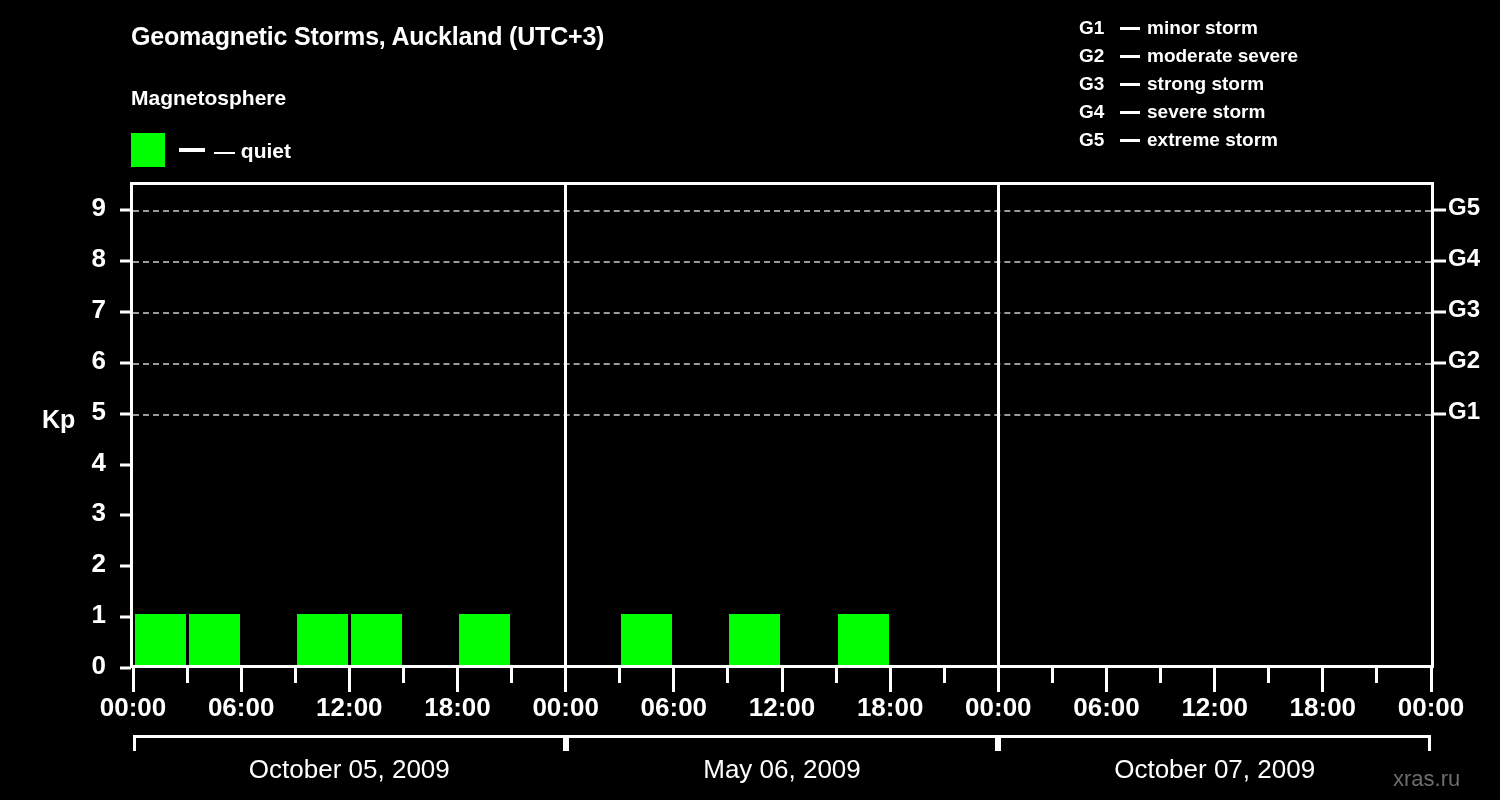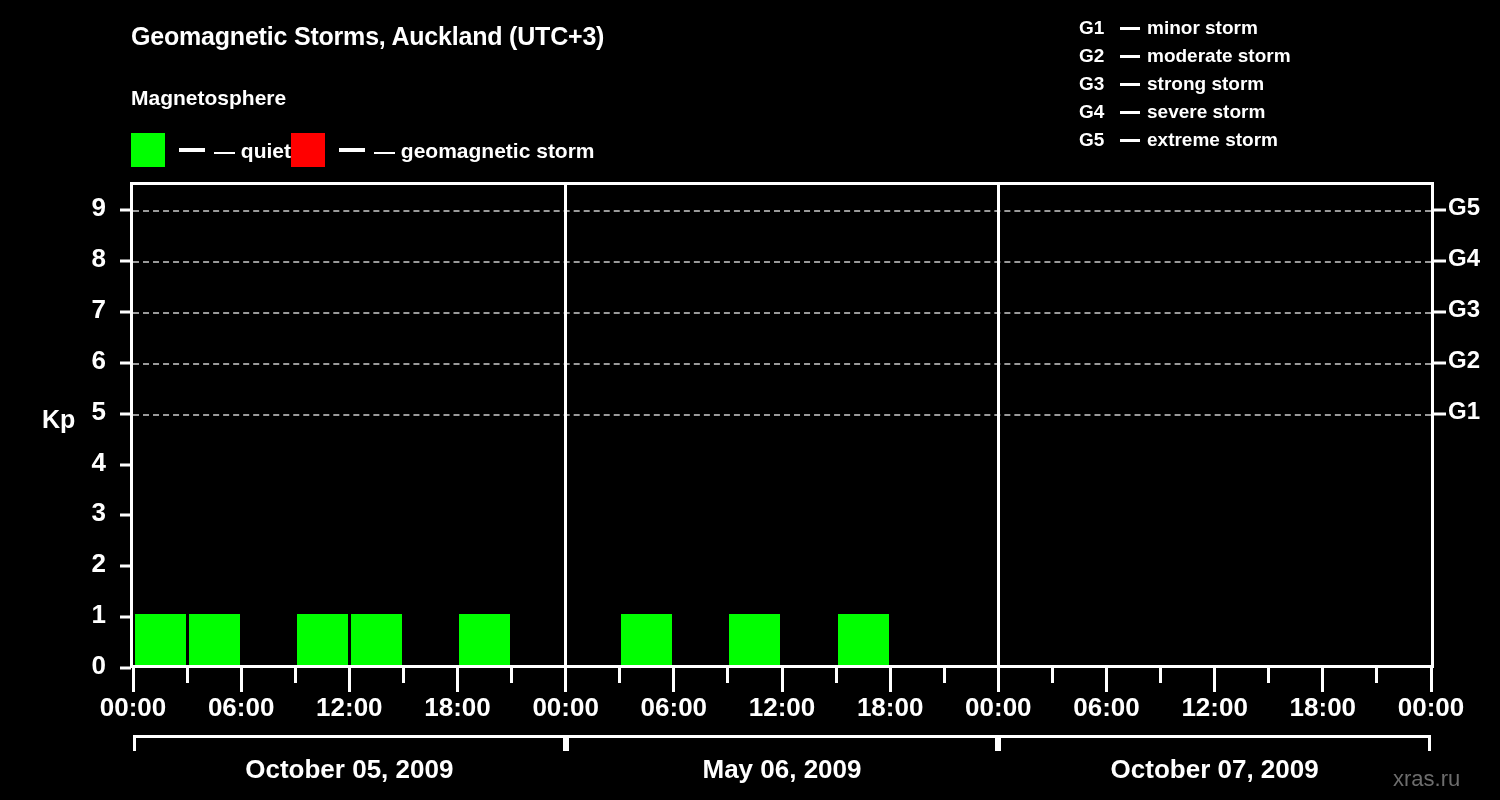--- a/index.html
+++ b/index.html
@@ -46,53 +46,48 @@
   .gtick-label{position:absolute;left:0;font-size:24px;font-weight:bold;line-height:1;transform:translateY(-50%);white-space:nowrap;}
   .gtick-mark{position:absolute;left:1434px;width:12px;height:3px;background:#fff;transform:translateY(-50%);}
 
   
   .xtick{position:absolute;top:668px;width:3px;height:15px;background:#fff;}
   .xtick.major{height:24px;}
   .xlabel{position:absolute;top:692px;font-size:26px;font-weight:bold;transform:translateX(-50%);white-space:nowrap;text-align:right;}
 
   
   .date-bracket{position:absolute;top:735px;height:16px;border-left:3px solid #fff;border-right:3px solid #fff;border-top:3px solid #fff;box-sizing:border-box;}
-  .date-label{position:absolute;top:754px;font-size:26px;font-weight:bold;transform:translateX(-50%);white-space:nowrap;}
+  .date-label{position:absolute;top:754px;font-size:26px;font-weight:normal;transform:translateX(-50%);white-space:nowrap;}
 
   #watermark{left:1393px;top:766px;font-size:22px;color:#6d6d6d;font-weight:normal;}
 </style>
 </head>
 <body>
 
 <div class="abs" id="chart-title">Geomagnetic Storms, Auckland (UTC+3)</div>
 <div class="abs" id="legend-heading">Magnetosphere</div>
 
 <div class="abs" id="legend-row">
   <div class="legend-item" id="legend-item-0">
     <span class="swatch" style="background:#00FF00"></span>
     <span class="legend-dash"></span>
     <span class="legend-label">— quiet</span>
   </div>
-  <div class="legend-item" id="legend-item-2">
-    <span class="swatch" style="background:#FF0000"></span>
-    <span class="legend-dash"></span>
-    <span class="legend-label">— geomagnetic storm</span>
-  </div>
 </div>
 
 <div class="abs" id="g-scale">
   <div class="g-row">
     <span class="g-code">G1</span>
     <span class="g-dash"></span>
     <span>minor storm</span>
   </div>
   <div class="g-row">
     <span class="g-code">G2</span>
     <span class="g-dash"></span>
-    <span>moderate storm</span>
+    <span>moderate severe</span>
   </div>
   <div class="g-row">
     <span class="g-code">G3</span>
     <span class="g-dash"></span>
     <span>strong storm</span>
   </div>
   <div class="g-row">
     <span class="g-code">G4</span>
     <span class="g-dash"></span>
     <span>severe storm</span>

